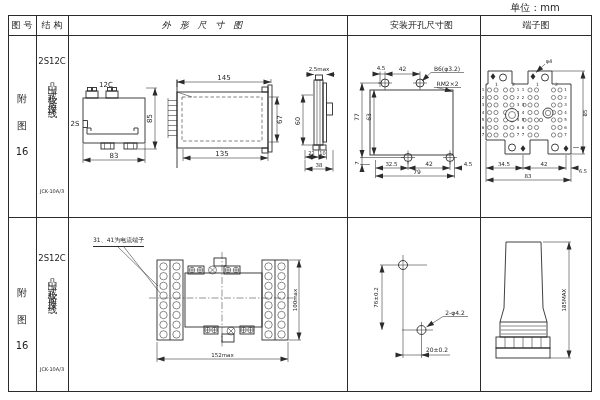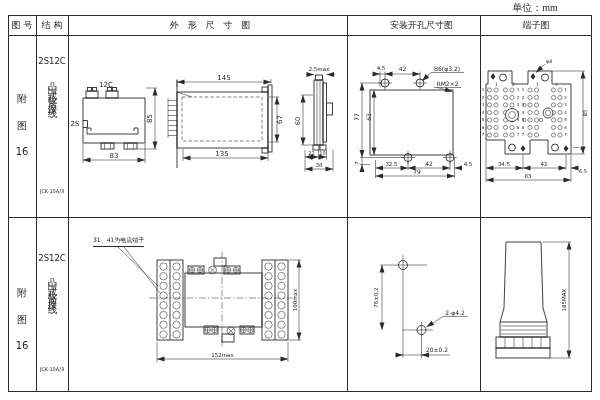--- a/index.html
+++ b/index.html
@@ -31,33 +31,33 @@
   .thin{stroke:#2b2b2b;stroke-width:.55;fill:none;}
   .dim{stroke:#2b2b2b;stroke-width:.55;fill:none;}
   .dash{stroke:#2b2b2b;stroke-width:.6;fill:none;stroke-dasharray:3.5 2.2;}
   .axis{stroke:#2b2b2b;stroke-width:.5;fill:none;stroke-dasharray:7 2 1.5 2;}
   .wf{fill:#fff;}
   text.dt{fill:#1f1f1f;font-family:"DejaVu Sans",sans-serif;}
 </style>
 </head>
 <body>
 
-<div class="abs" style="left:495px;top:1px;width:80px;text-align:center;font-size:10px;font-family:Liberation Serif, serif;">单位：mm</div>
+<div class="abs" style="left:495px;top:1px;width:80px;text-align:center;font-size:10px;">单位：mm</div>
 
 <div class="abs" style="left:8px;top:15px;width:584px;height:377px;border:1px solid #2b2b2b;box-sizing:border-box;"></div>
 <div class="gl" style="left:8px;top:35px;width:584px;height:1px;"></div>
 <div class="gl" style="left:8px;top:217px;width:584px;height:1px;"></div>
 <div class="gl" style="left:36px;top:15px;width:1px;height:377px;"></div>
 <div class="gl" style="left:68px;top:15px;width:1px;height:377px;"></div>
 <div class="gl" style="left:347px;top:15px;width:1px;height:377px;"></div>
 <div class="gl" style="left:480px;top:15px;width:1px;height:377px;"></div>
 
 <div class="hcell" style="left:8px;width:28px;">图 号</div>
 <div class="hcell" style="left:36px;width:32px;">结 构</div>
-<div class="hcell sp3" style="left:72px;width:279px;">外 形 尺 寸 图</div>
+<div class="hcell sp3" style="left:64px;width:279px;font-style:italic;">外 形 尺 寸 图</div>
 <div class="hcell" style="left:355px;width:133px;">安装开孔尺寸图</div>
 <div class="hcell" style="left:480px;width:112px;">端子图</div>
 
 <div class="figcol" style="left:8px;top:92px;width:28px;">
     <span>附</span>
     <span>图</span>
     <span>16</span>
   </div>
 <div class="model" style="left:36px;top:56px;width:32px;">2S12C</div>
 <div class="abs" style="left:36px;top:74px;width:32px;height:112px;display:flex;justify-content:center;">

